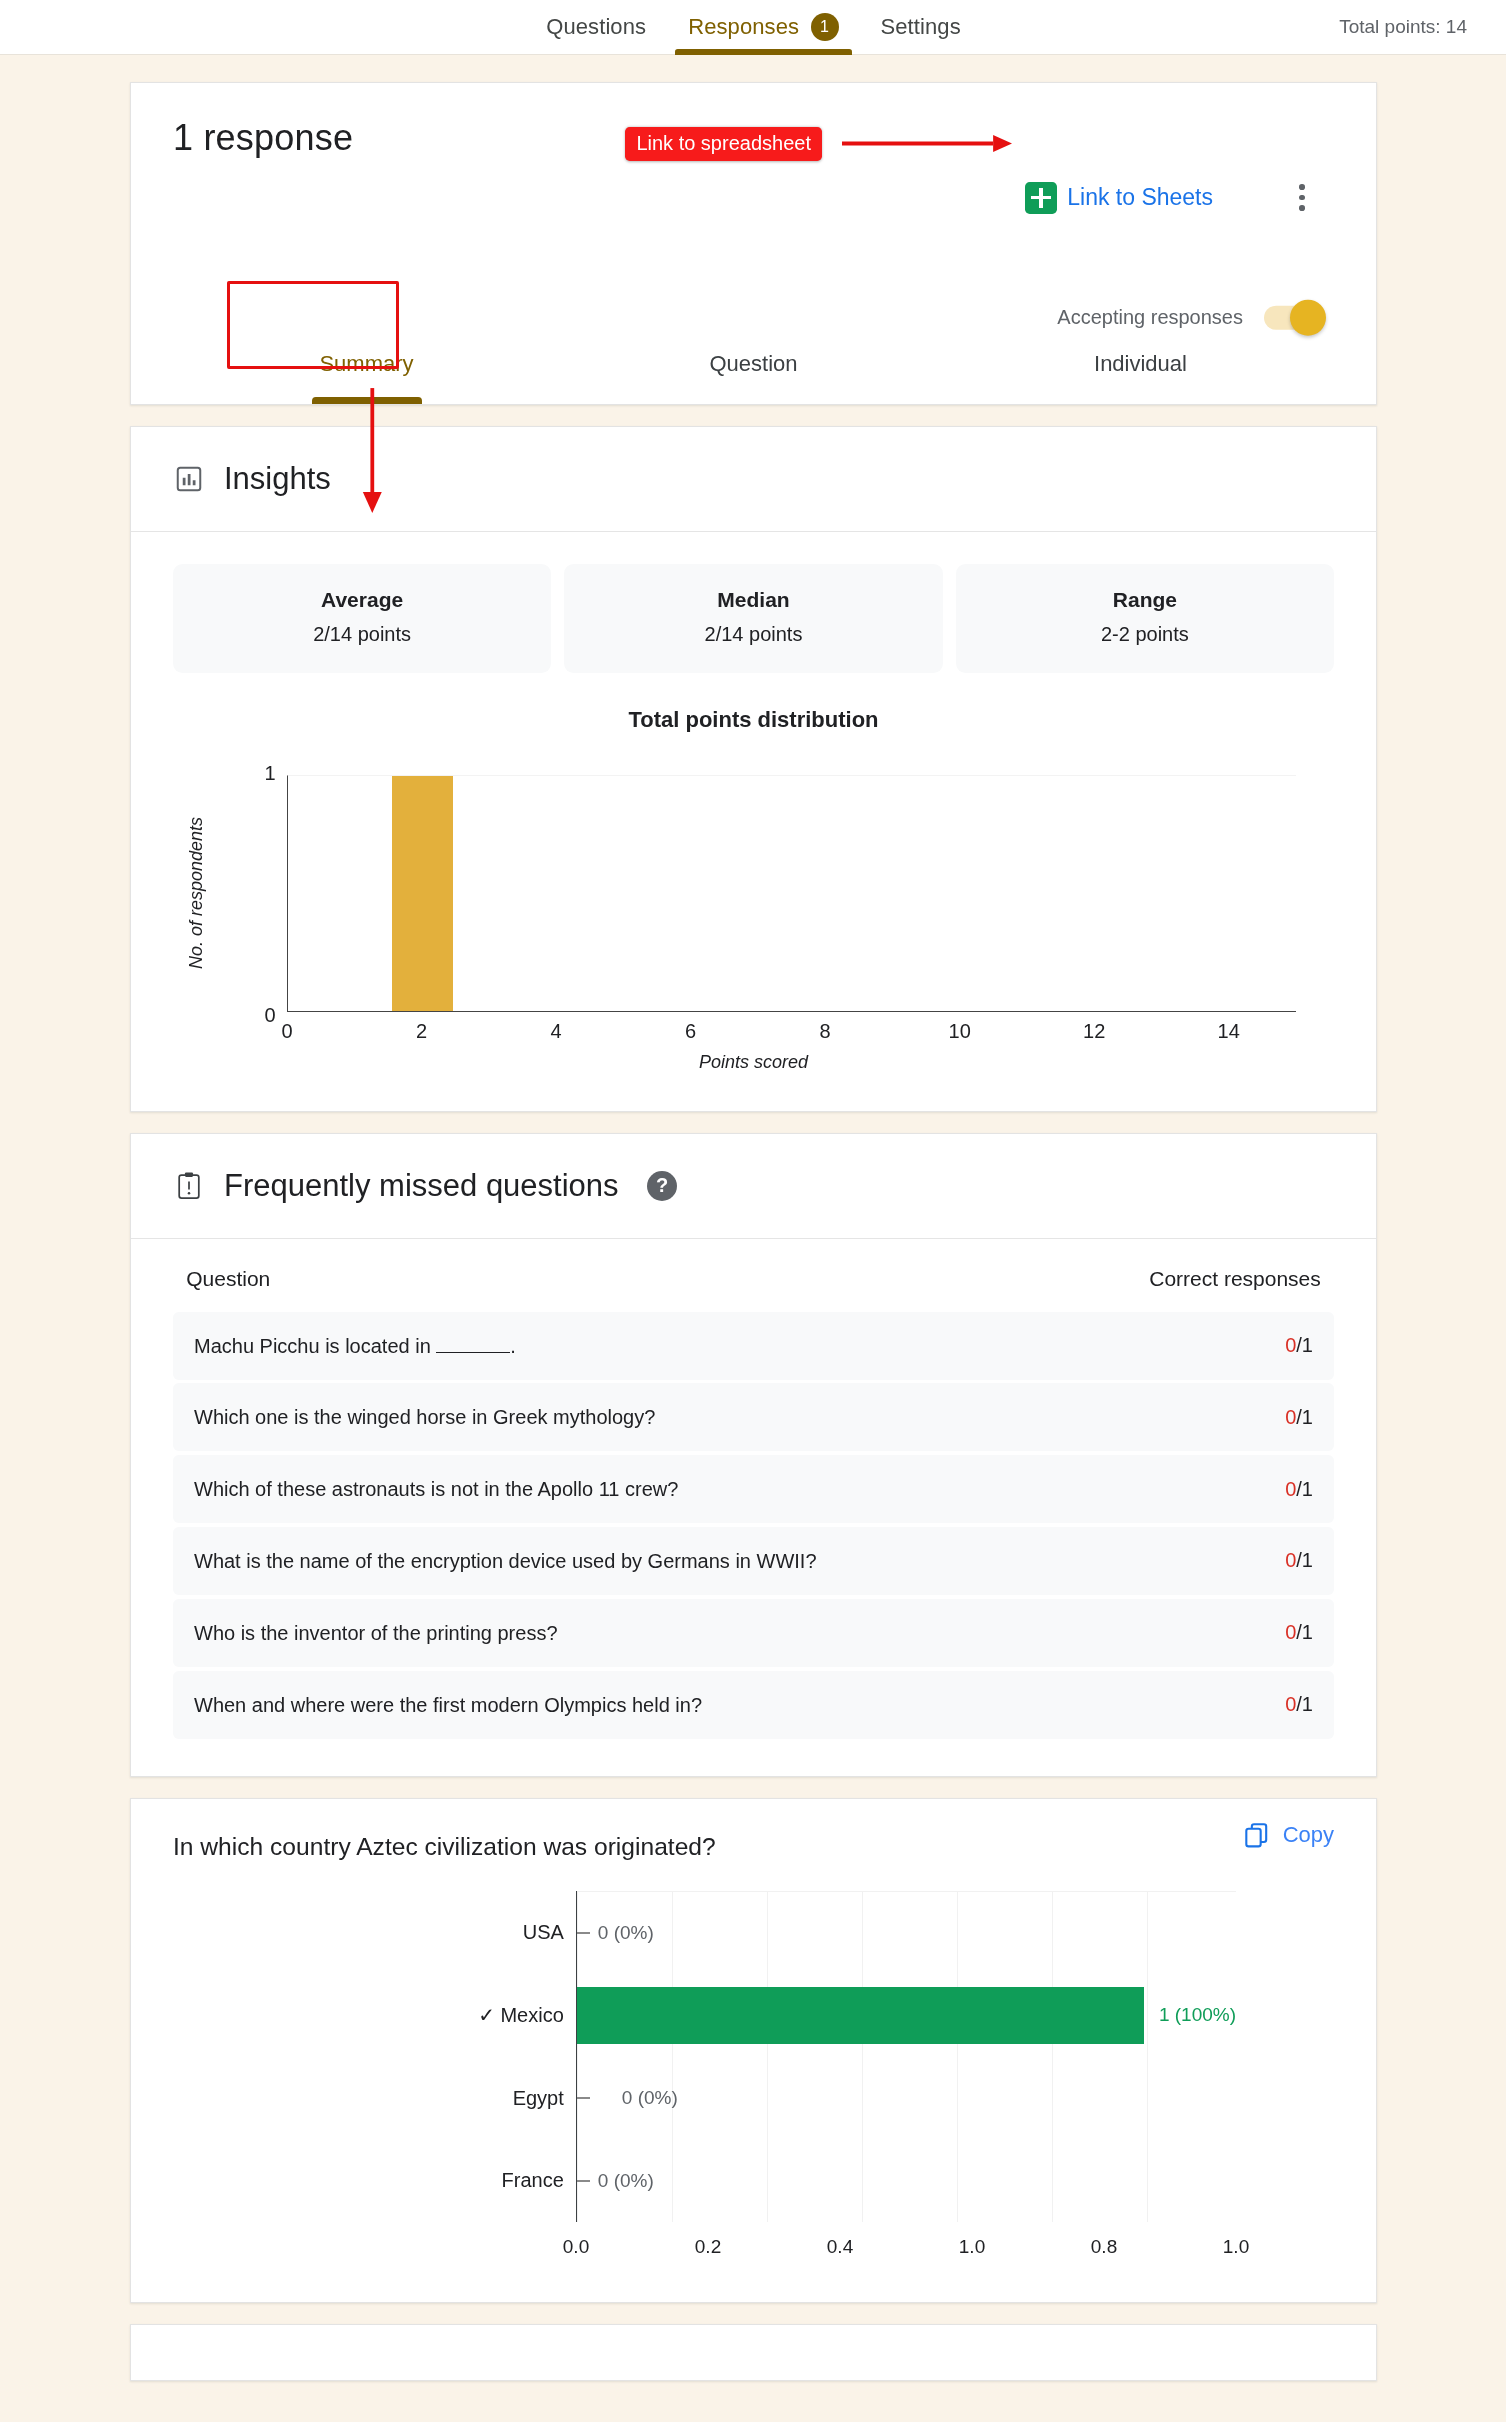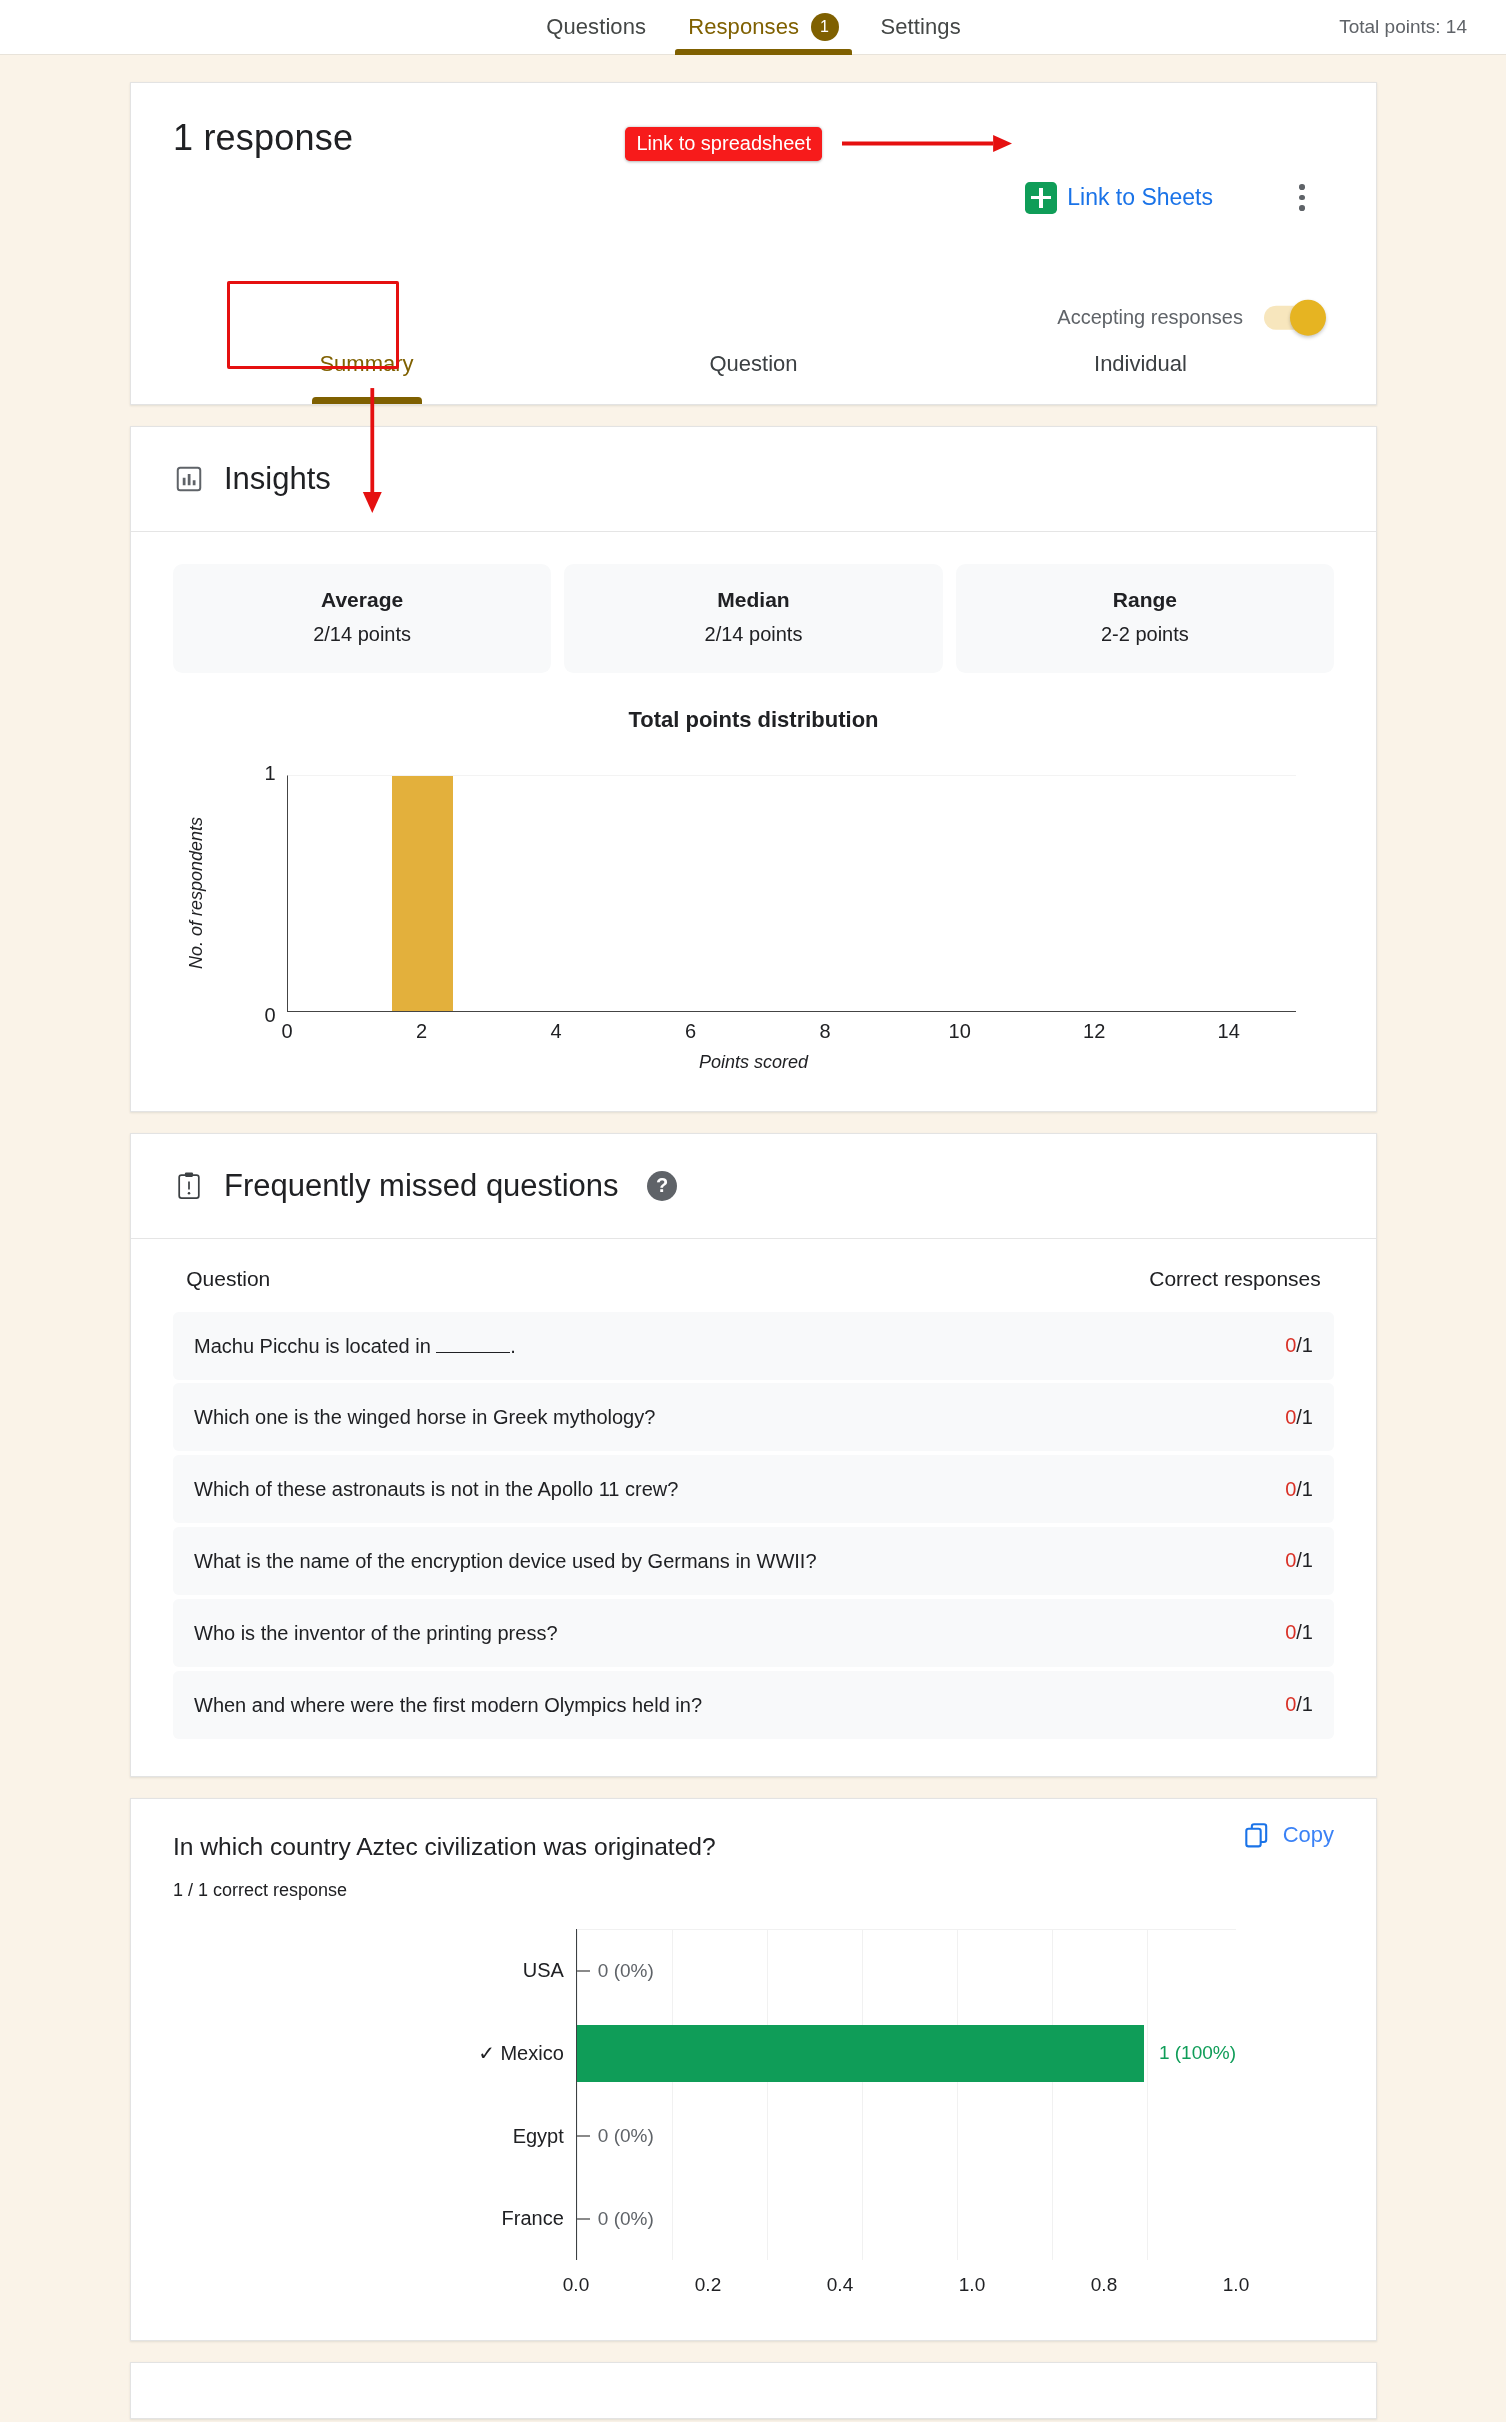--- a/index.html
+++ b/index.html
@@ -394,21 +394,20 @@
             <div class="fmq-q">When and where were the first modern Olympics held in?</div>
             <div class="fmq-score"><span class="bad">0</span>/1</div>
           </div>
         </div>
     </div>
   </div>
 
   <div class="card">
     <div class="qcard-head">
       <div class="qcard-title">In which country Aztec civilization was originated?</div>
-      <div class="qcard-sub">1 / 1 correct response</div>
       <div class="copy-btn">
         <span class="copy-icon">
           <svg width="26.5" height="26.5" viewBox="0 0 24 24" fill="none" stroke="#1a73e8" stroke-width="1.9">
             <rect x="8" y="3" width="13" height="16" rx="2"></rect>
             <rect x="3" y="7" width="13" height="16" rx="2" fill="#fff"></rect>
           </svg>
         </span>
         <span>Copy</span>
       </div>
     </div>
@@ -419,21 +418,21 @@
       <div class="hbar-row" style="top: 0%; height: 25%;">
             <span class="hbar-rowlabel">USA</span>
             <span class="hbar-tick-dash"></span>
             <span class="hbar-valuelabel">0 (0%)</span>
           </div>
           <div class="hbar-row" style="top: 25%; height: 25%;">
             <span class="hbar-rowlabel">✓ Mexico</span>
             <div class="hbar-bar" style="width: 100%; background: rgb(15, 157, 88);"></div>
             <span class="hbar-valuelabel on">1 (100%)</span>
           </div>
-          <div class="hbar-row" style="top: 50%; height: 25%;">
+          <div class="hbar-row" style="top: 50%; height: 25%; gap: 24px;">
             <span class="hbar-rowlabel">Egypt</span>
             <span class="hbar-tick-dash"></span>
             <span class="hbar-valuelabel">0 (0%)</span>
           </div>
           <div class="hbar-row" style="top: 75%; height: 25%;">
             <span class="hbar-rowlabel">France</span>
             <span class="hbar-tick-dash"></span>
             <span class="hbar-valuelabel">0 (0%)</span>
           </div>
         </div>

